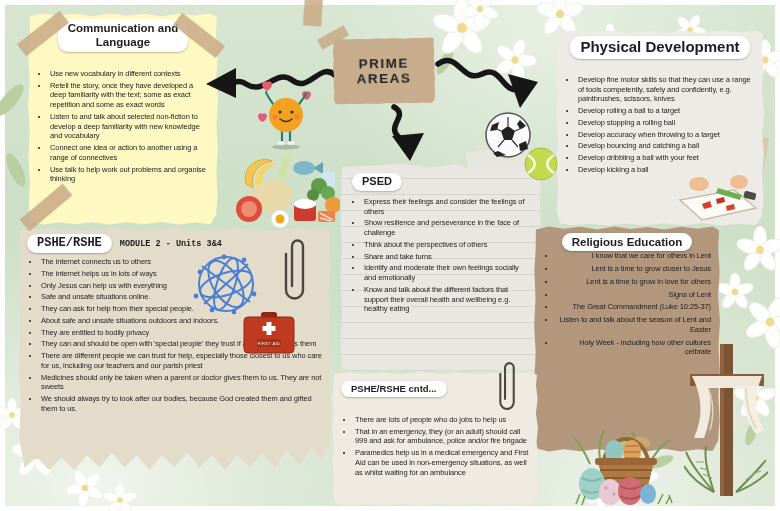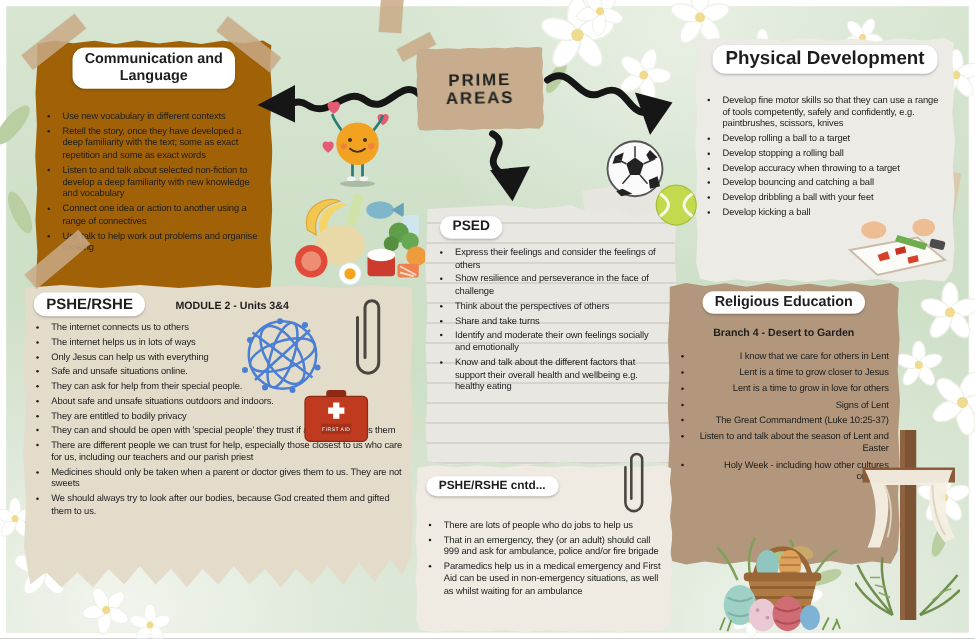--- a/index.html
+++ b/index.html
@@ -14,31 +14,31 @@
   .flowers{position:absolute;inset:0;z-index:1;pointer-events:none;}
   .paper{position:absolute;z-index:2;filter:drop-shadow(1px 2px 2px rgba(60,60,50,.3));}
   .torn{clip-path:polygon(1% 1.5%,8% .2%,16% 1.2%,25% .3%,34% 1.5%,43% .2%,52% 1.3%,61% .4%,70% 1.5%,79% .3%,88% 1.2%,96% .2%,99.5% 2%,99% 10%,99.8% 20%,99% 31%,100% 42%,99.2% 53%,99.9% 64%,99.1% 75%,99.8% 86%,99% 95%,96% 99.6%,88% 98.8%,79% 99.8%,70% 98.6%,61% 99.7%,52% 98.7%,43% 99.8%,34% 98.7%,25% 99.7%,16% 98.8%,8% 99.8%,2% 98.6%,.4% 92%,1% 80%,.2% 68%,.9% 56%,.1% 44%,.8% 32%,.2% 20%,.9% 10%);}
   .torn-bottom{clip-path:polygon(.5% 1%,10% 0%,20% 1%,30% 0%,40% 1%,50% 0%,60% 1%,70% 0%,80% 1%,90% 0%,99.5% 1%,99.8% 15%,99.2% 30%,99.8% 45%,99.2% 60%,99.8% 75%,99.3% 88%,97% 94%,94% 89%,90% 96%,86% 90%,82% 97%,78% 91%,74% 97%,70% 92%,66% 98%,62% 92%,58% 97%,54% 91%,50% 97%,46% 92%,42% 98%,38% 92%,34% 97%,30% 91%,26% 97%,22% 92%,18% 98%,14% 93%,10% 98%,6% 93%,2% 97%,.4% 85%,.9% 70%,.2% 55%,.8% 40%,.2% 25%,.8% 12%);}
   .torn-notch{clip-path:polygon(1% 2%,30% .5%,45% 2%,58% .5%,66% 4%,74% 1%,83% 5%,92% 2.5%,99.5% 4%,99% 20%,99.8% 35%,99% 50%,99.8% 65%,99.2% 80%,99.8% 92%,97% 99%,85% 98%,70% 99.6%,55% 98.2%,40% 99.6%,25% 98.3%,10% 99.5%,1% 98%,.3% 85%,1% 70%,.2% 55%,.9% 40%,.2% 25%,.8% 10%);}
   .pill{display:inline-block;background:#fff;border-radius:10px;padding:2px 10px;
         font-weight:bold;box-shadow:0 1px 2px rgba(0,0,0,.25);line-height:1.25;}
   ul{margin:0;padding-left:13px;list-style:disc outside;}
   li{margin:0 0 2px 0;padding-left:1px;line-height:1.3;letter-spacing:-.1px;} .fs75 li{font-size:7.5px;}
   
-  .comm{left:28px;top:32px;width:190px;height:212px;background:#a16207;padding:6px 8px;box-sizing:border-box;text-align:center;}
+  .comm{left:28px;top:13px;width:190px;height:212px;background:#fef9c3;padding:6px 8px;box-sizing:border-box;text-align:center;}
   .comm ul{text-align:left;margin-top:17px;}
   .comm .pill{font-size:11.5px;}
   .phys{left:556px;top:30px;width:208px;height:196px;background:#edebe5;padding:6px 8px;box-sizing:border-box;text-align:center;}
   .phys ul{text-align:left;margin-top:16px;}
   .phys .pill{font-size:15px;}
   .psed{left:340px;top:163px;width:202px;height:210px;padding:8px 10px;box-sizing:border-box;
         background:repeating-linear-gradient(180deg,#e9e7e1 0 15px,#d7d4cd 15px 16px);}
   .psed .pill{font-size:11px;margin:0 0 6px 2px;}
   .pshe{left:18px;top:228px;width:313px;height:247px;background:#e4dccb;padding:6px 9px;box-sizing:border-box;}
-  .pshe-head{display:flex;align-items:center;gap:24px;margin-bottom:4px;}
+  .pshe-head{display:flex;align-items:center;gap:8px;margin-bottom:4px;font-family:Liberation Mono, monospace;}
   .pshe .pill{font-size:12px;}
   .module{font-weight:bold;font-size:8.5px;}
   .re{left:534px;top:226px;width:186px;height:226px;background:#b2977c;padding:6px 9px;box-sizing:border-box;text-align:center;}
   .re .pill{font-size:11.5px;}
   .re-sub{font-weight:bold;font-size:8.5px;margin:10px 0 9px 0;}
   .re ul{text-align:left;}
   .re li{margin-bottom:3px;text-align:right;}
   .pshe2{left:332px;top:372px;width:206px;height:134px;background:#efeae2;padding:6px 9px;box-sizing:border-box;}
   .pshe2 .pill{font-size:9.5px;margin-bottom:18px;}
   .prime{left:333px;top:38px;width:102px;height:66px;z-index:4;background:#c7ad8d;
@@ -173,21 +173,20 @@
         <li>They are entitled to bodily privacy</li>
         <li>They can and should be open with 'special people' they trust if anything troubles them</li>
         <li>There are different people we can trust for help, especially those closest to us who care for us, including our teachers and our parish priest</li>
         <li>Medicines should only be taken when a parent or doctor gives them to us. They are not sweets</li>
         <li>We should always try to look after our bodies, because God created them and gifted them to us.</li>
       </ul>
   </div>
 
   <div class="paper torn re">
     <span class="pill">Religious Education</span>
-    <div class="re-sub">Branch 4 - Desert to Garden</div>
     <ul class="fs75">
         <li>I know that we care for others in Lent</li>
         <li>Lent is a time to grow closer to Jesus</li>
         <li>Lent is a time to grow in love for others</li>
         <li>Signs of Lent</li>
         <li>The Great Commandment (Luke 10:25-37)</li>
         <li>Listen to and talk about the season of Lent and Easter</li>
         <li>Holy Week - including how other cultures celbrate</li>
       </ul>
   </div>

